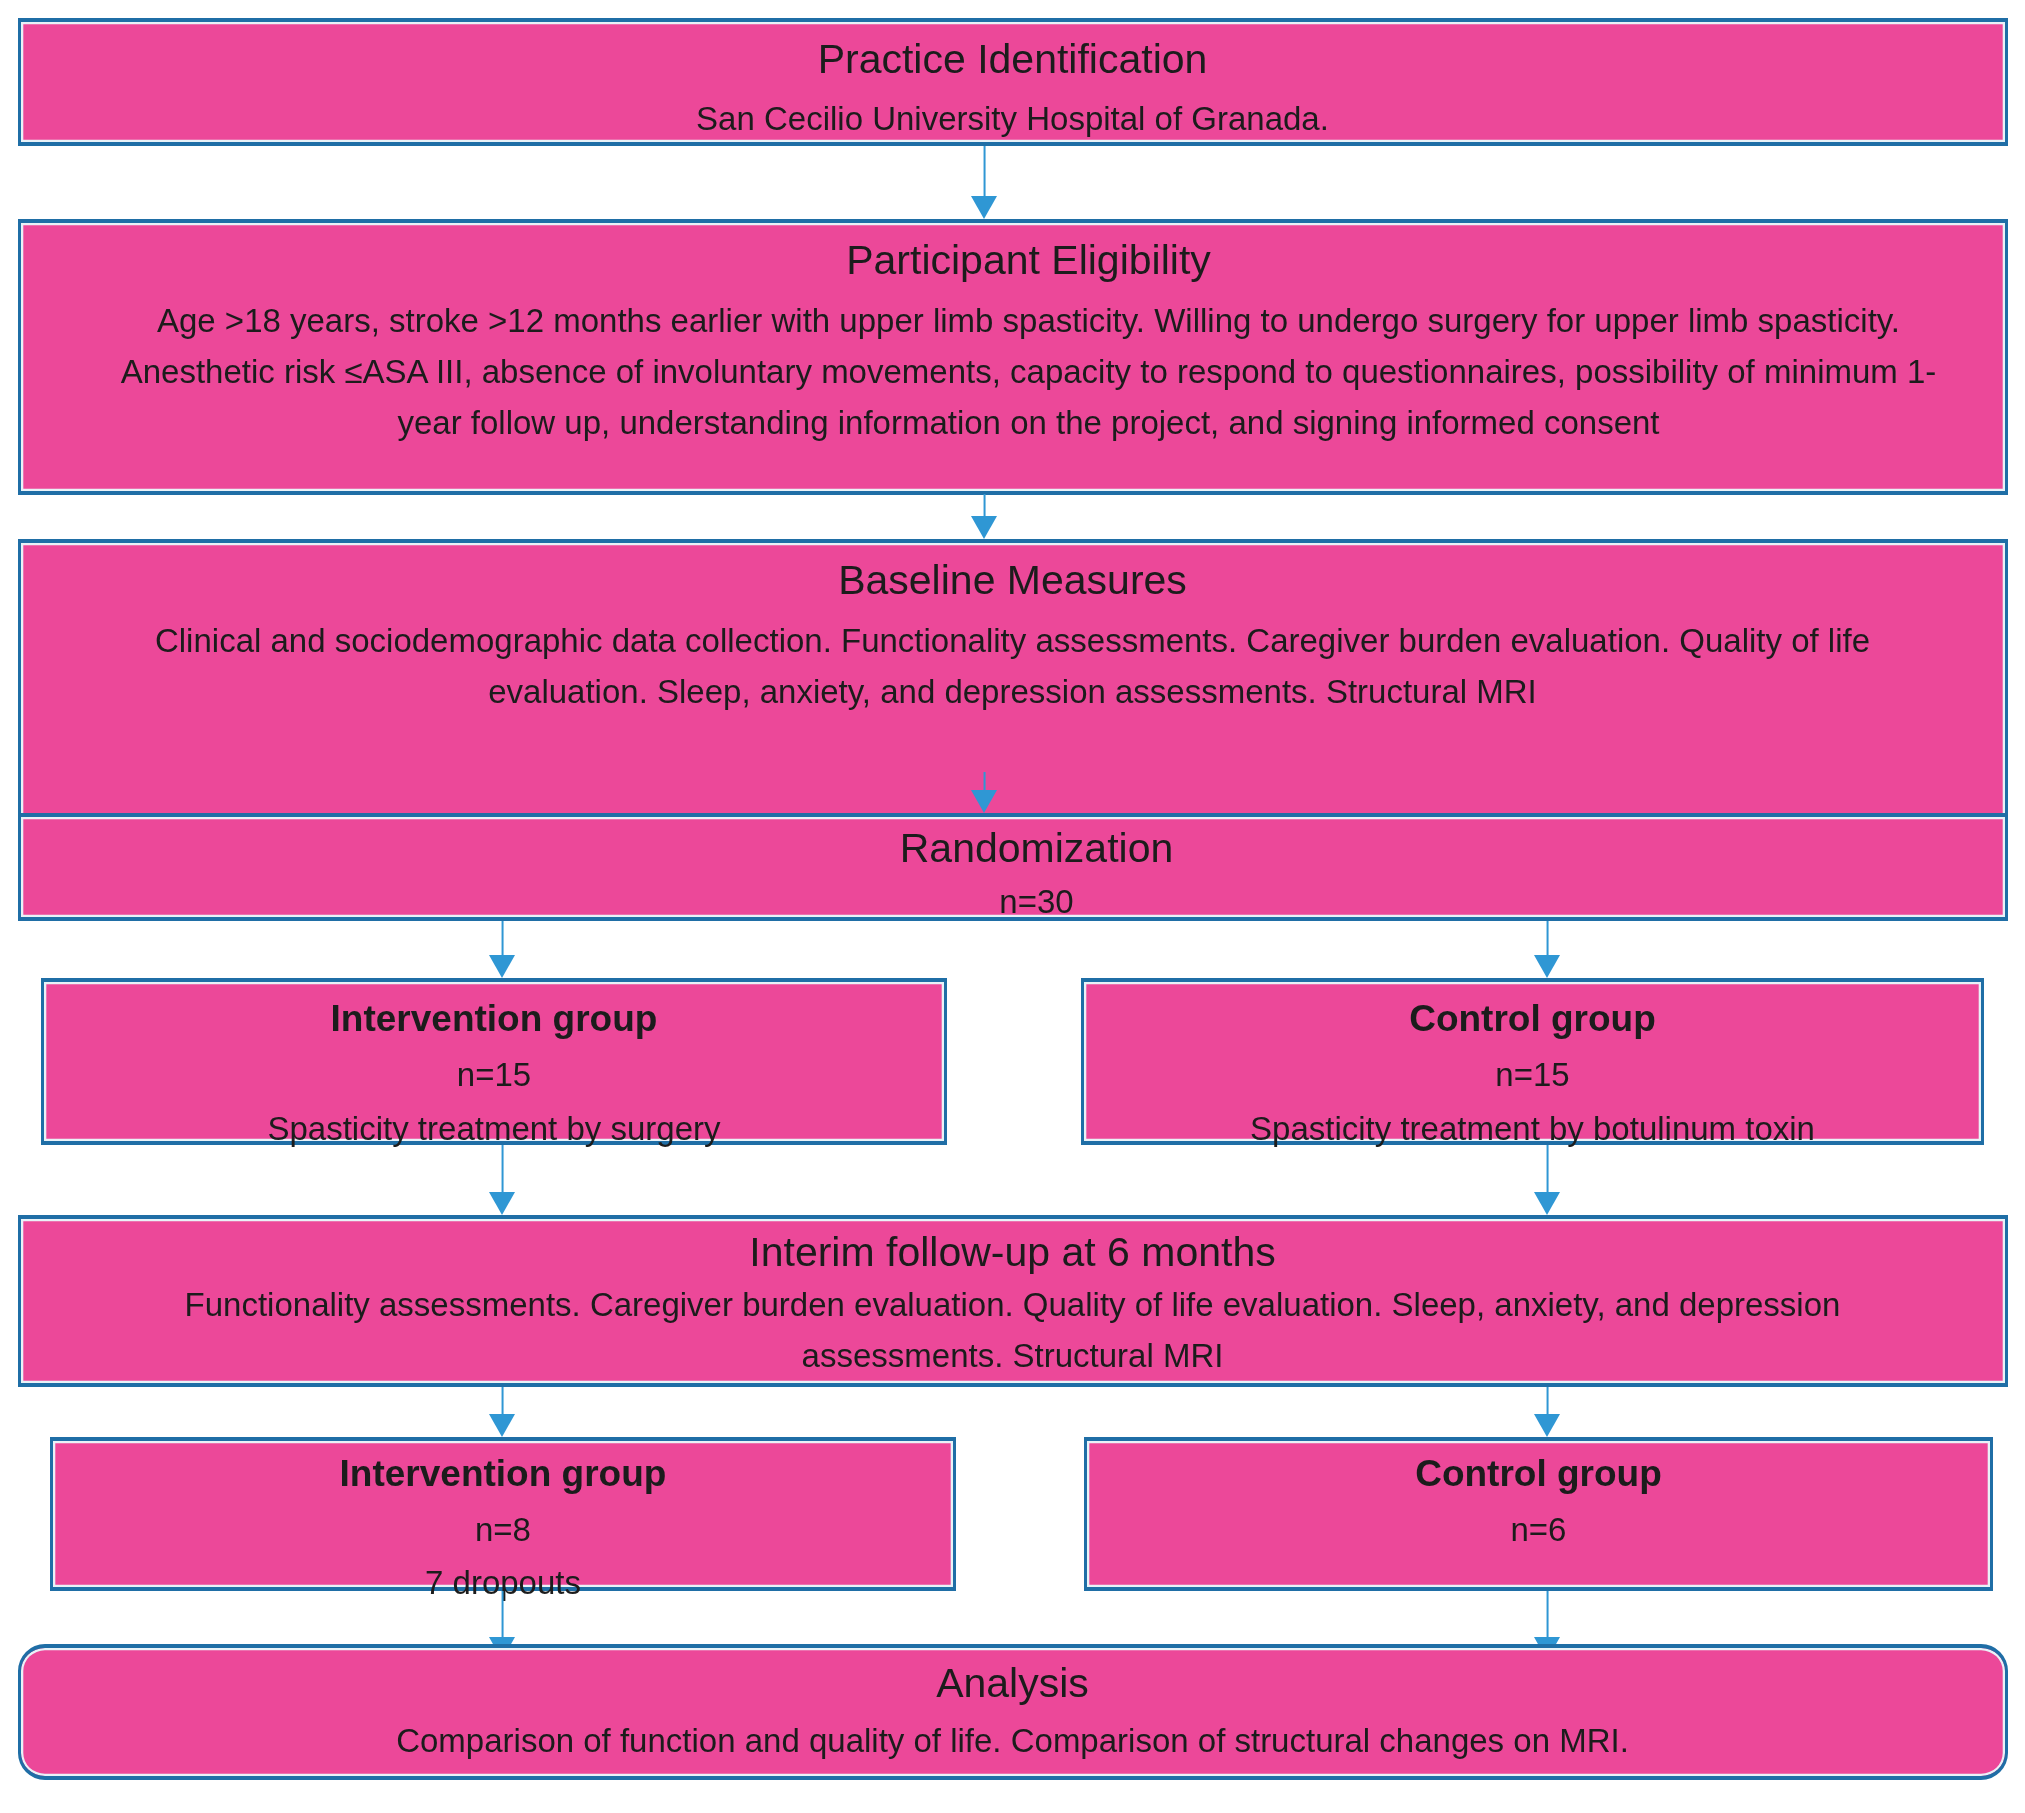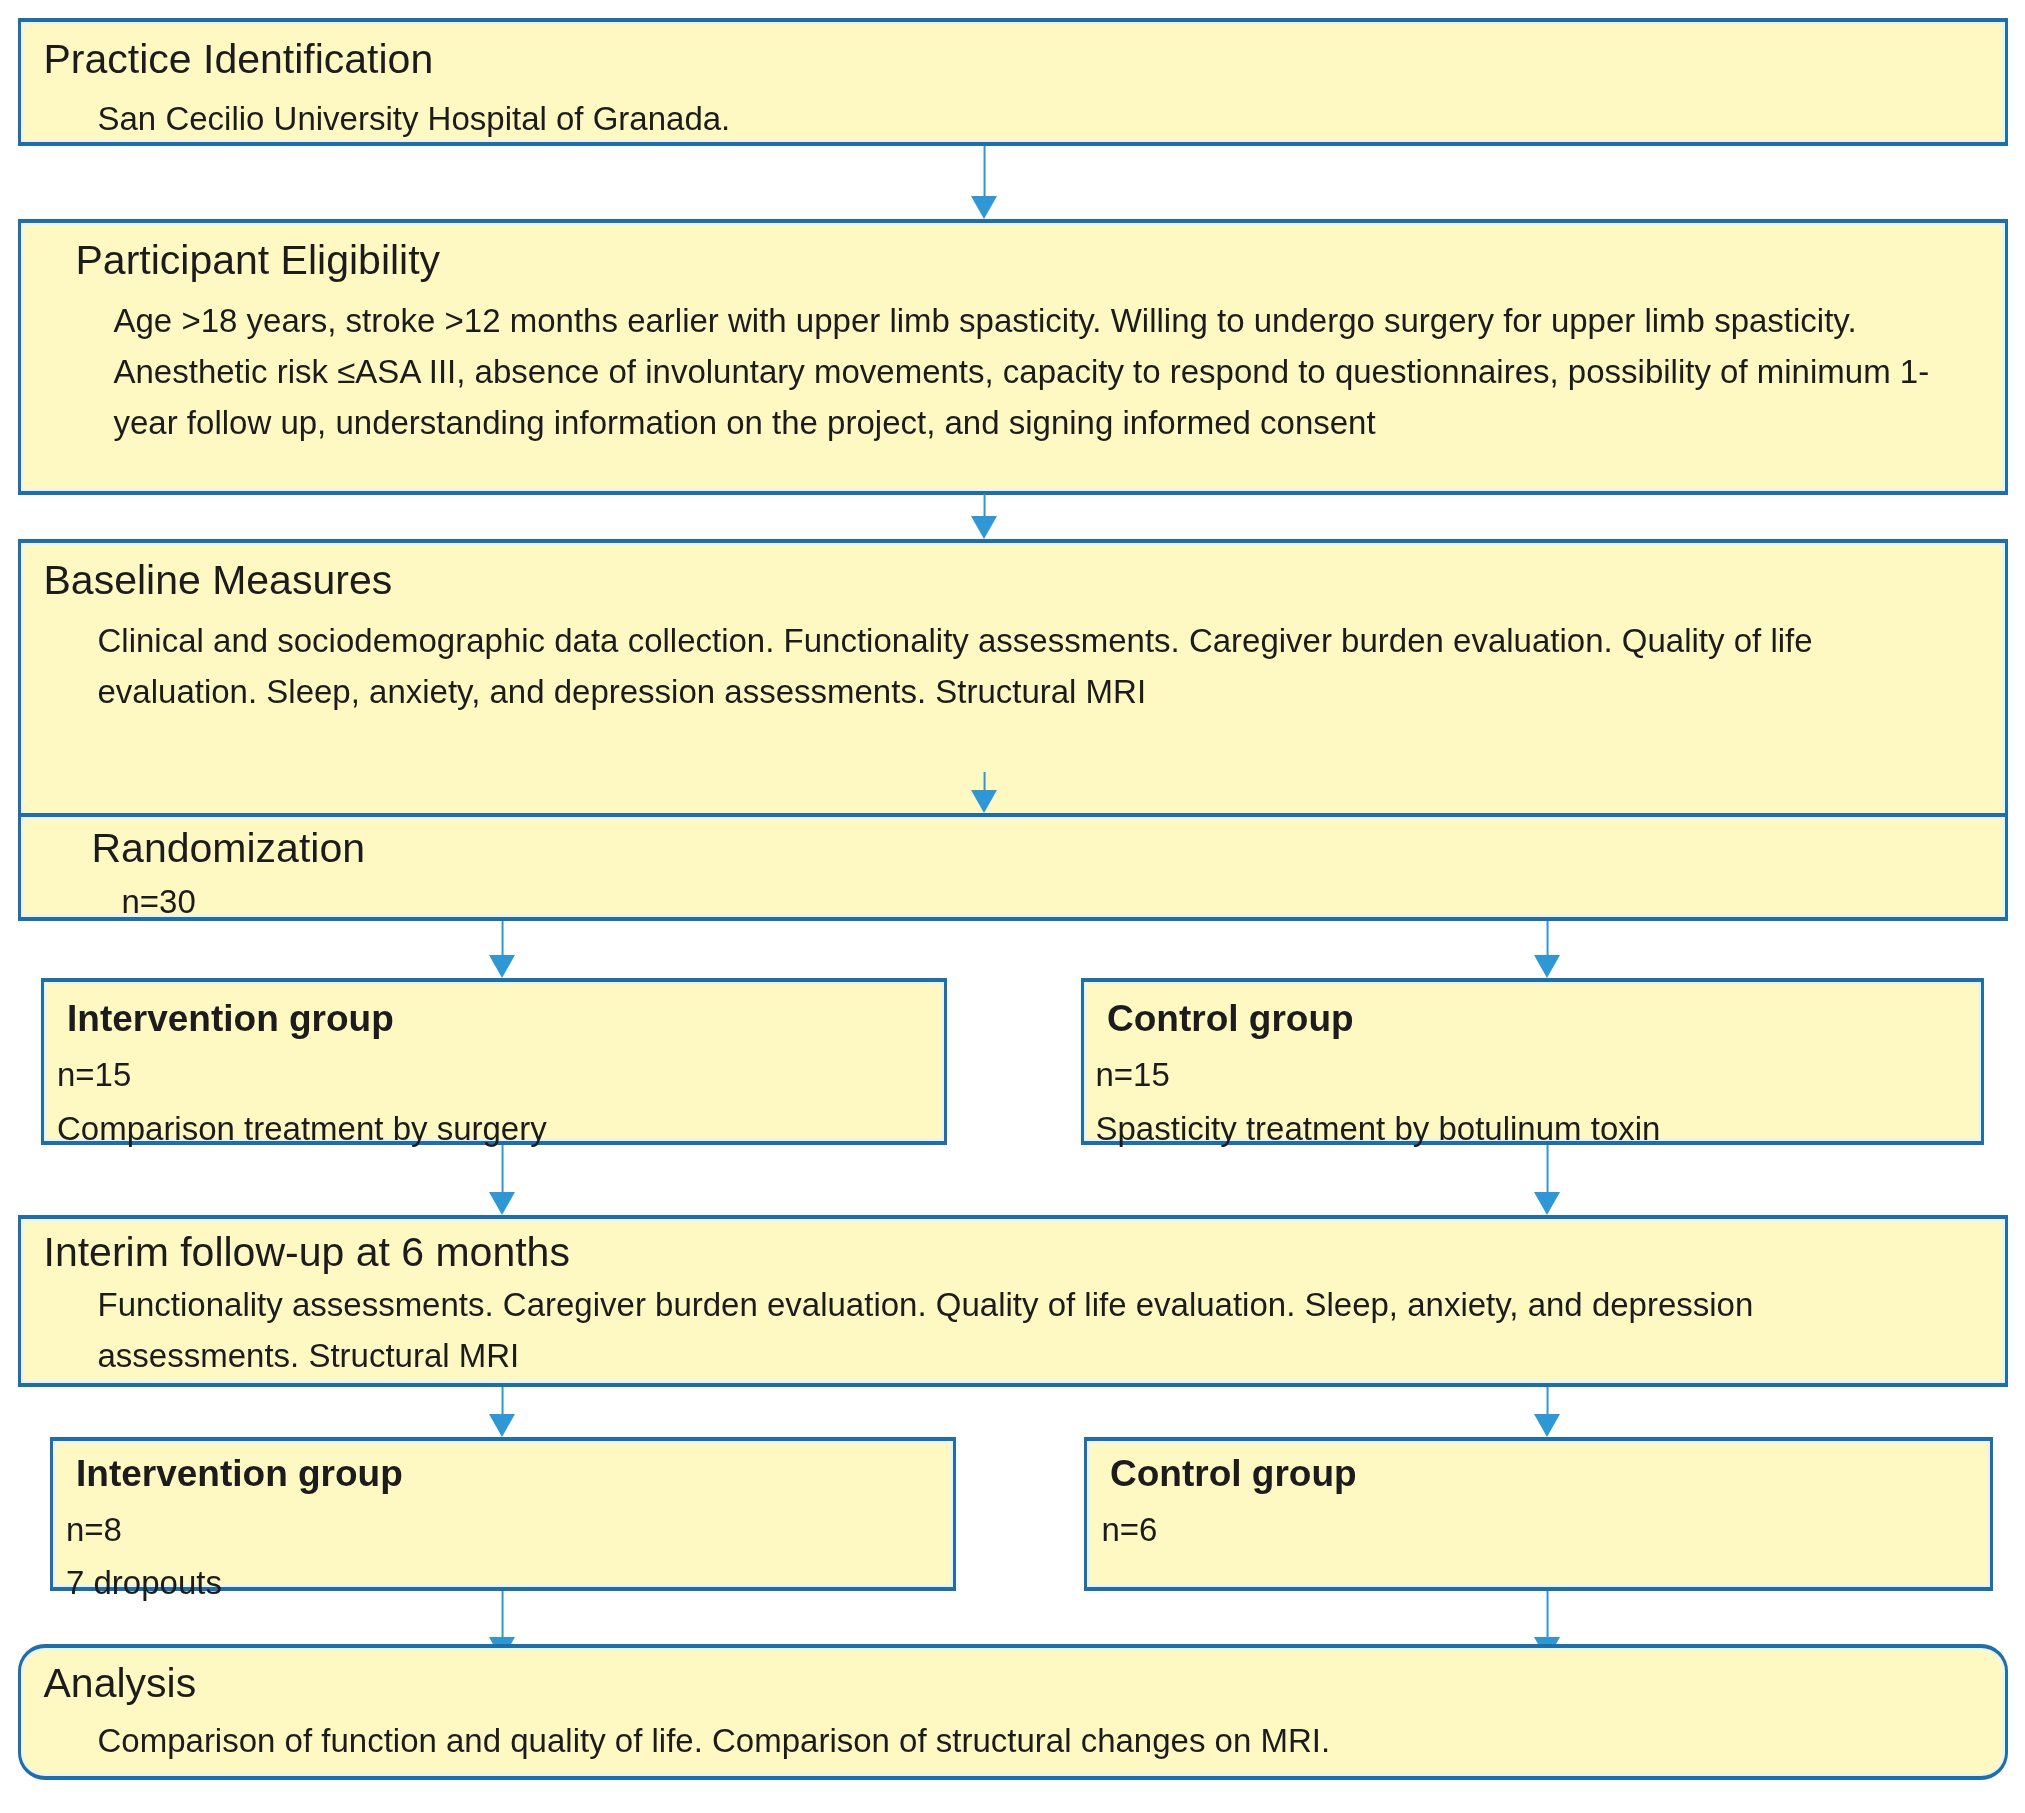--- a/index.html
+++ b/index.html
@@ -15,23 +15,23 @@
     background:#ffffff;
     font-family:"Liberation Sans", sans-serif;
     color:var(--text);
   }
   .box{
     position:absolute;
     box-sizing:border-box;
     border:3.5px solid var(--border);
     border-top-width:4.7px;
     border-bottom-width:4.7px;
-    background:#fef9c3;
+    background:#ec4899;
     box-shadow:inset 0 0 0 2.3px #e9f2f8;
-    text-align:left;
+    text-align:center;
   }
   .box.full{left:17.5px;width:1990px;}
   .box .title{
     margin:13px 23px 10.5px 23px;
     font-size:41px;
     line-height:1.18;
     font-weight:400;
   }
   .box .title.bold{
     font-size:37px;
@@ -122,21 +122,21 @@
     <i class="head"></i>
   </div>
   <div class="arrow" style="left:1534px;top:921px;height:57px;">
     <i class="stem"></i>
     <i class="head"></i>
   </div>
 
   <section class="box" style="left:41px;top:978px;width:906px;height:167px;">
     <div class="title bold">Intervention group</div>
     <div class="nline">n=15</div>
-    <div class="detail">Comparison treatment by surgery</div>
+    <div class="detail">Spasticity treatment by surgery</div>
   </section>
 
   <section class="box" style="left:1081px;top:978px;width:903px;height:167px;">
     <div class="title bold">Control group</div>
     <div class="nline">n=15</div>
     <div class="detail">Spasticity treatment by botulinum toxin</div>
   </section>
 
   <div class="arrow" style="left:489px;top:1145px;height:70px;">
     <i class="stem"></i>

